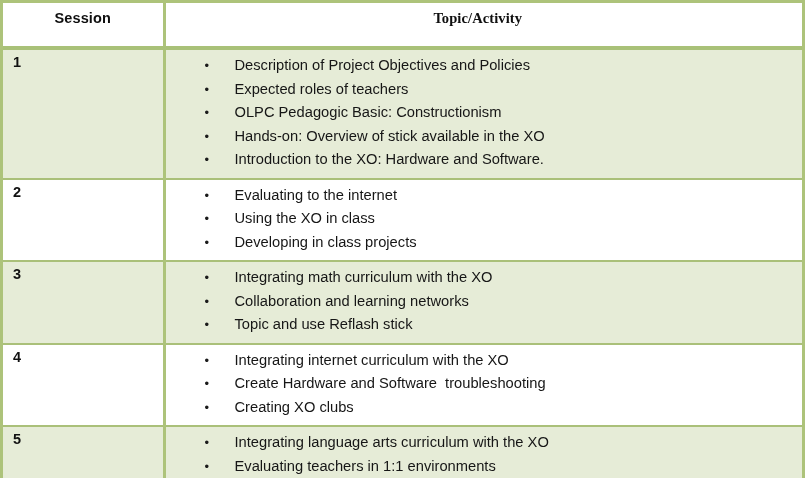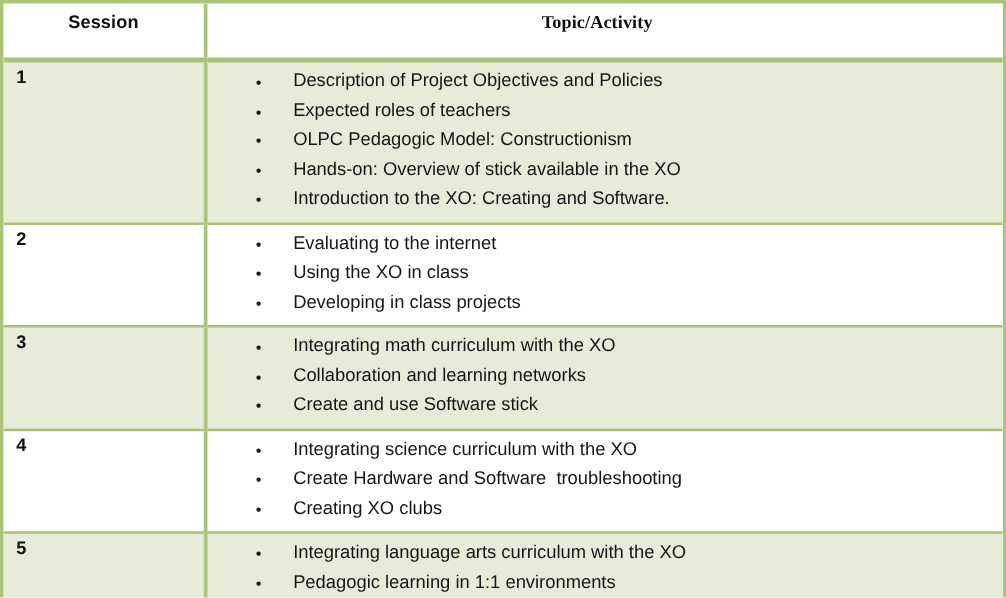--- a/index.html
+++ b/index.html
@@ -139,23 +139,23 @@
     </thead>
     <tbody id="schedule-body">
         <tr class="body-row shade">
           <td class="session-cell">
             <span class="session-num">1</span>
           </td>
           <td class="topic-cell">
             <ul class="topic-list">
               <li><span class="bullet">•</span><span class="topic-text">Description of Project Objectives and Policies</span></li>
               <li><span class="bullet">•</span><span class="topic-text">Expected roles of teachers</span></li>
-              <li><span class="bullet">•</span><span class="topic-text">OLPC Pedagogic Model: Constructionism</span></li>
+              <li><span class="bullet">•</span><span class="topic-text">OLPC Pedagogic Basic: Constructionism</span></li>
               <li><span class="bullet">•</span><span class="topic-text">Hands-on: Overview of stick available in the XO</span></li>
-              <li><span class="bullet">•</span><span class="topic-text">Introduction to the XO: Creating and Software.</span></li>
+              <li><span class="bullet">•</span><span class="topic-text">Introduction to the XO: Hardware and Software.</span></li>
             </ul>
           </td>
         </tr>
         <tr class="body-row plain">
           <td class="session-cell">
             <span class="session-num">2</span>
           </td>
           <td class="topic-cell">
             <ul class="topic-list">
               <li><span class="bullet">•</span><span class="topic-text">Evaluating to the internet</span></li>
@@ -165,42 +165,42 @@
           </td>
         </tr>
         <tr class="body-row shade">
           <td class="session-cell">
             <span class="session-num">3</span>
           </td>
           <td class="topic-cell">
             <ul class="topic-list">
               <li><span class="bullet">•</span><span class="topic-text">Integrating math curriculum with the XO</span></li>
               <li><span class="bullet">•</span><span class="topic-text">Collaboration and learning networks</span></li>
-              <li><span class="bullet">•</span><span class="topic-text">Create and use Software stick</span></li>
+              <li><span class="bullet">•</span><span class="topic-text">Topic and use Reflash stick</span></li>
             </ul>
           </td>
         </tr>
         <tr class="body-row plain">
           <td class="session-cell">
             <span class="session-num">4</span>
           </td>
           <td class="topic-cell">
             <ul class="topic-list">
-              <li><span class="bullet">•</span><span class="topic-text">Integrating science curriculum with the XO</span></li>
+              <li><span class="bullet">•</span><span class="topic-text">Integrating internet curriculum with the XO</span></li>
               <li><span class="bullet">•</span><span class="topic-text">Create Hardware and Software  troubleshooting</span></li>
               <li><span class="bullet">•</span><span class="topic-text">Creating XO clubs</span></li>
             </ul>
           </td>
         </tr>
         <tr class="body-row shade">
           <td class="session-cell">
             <span class="session-num">5</span>
           </td>
           <td class="topic-cell">
             <ul class="topic-list">
               <li><span class="bullet">•</span><span class="topic-text">Integrating language arts curriculum with the XO</span></li>
-              <li><span class="bullet">•</span><span class="topic-text">Pedagogic learning in 1:1 environments</span></li>
+              <li><span class="bullet">•</span><span class="topic-text">Evaluating teachers in 1:1 environments</span></li>
             </ul>
           </td>
         </tr>
       </tbody>
   </table>
 </div>
 
 </body></html>

